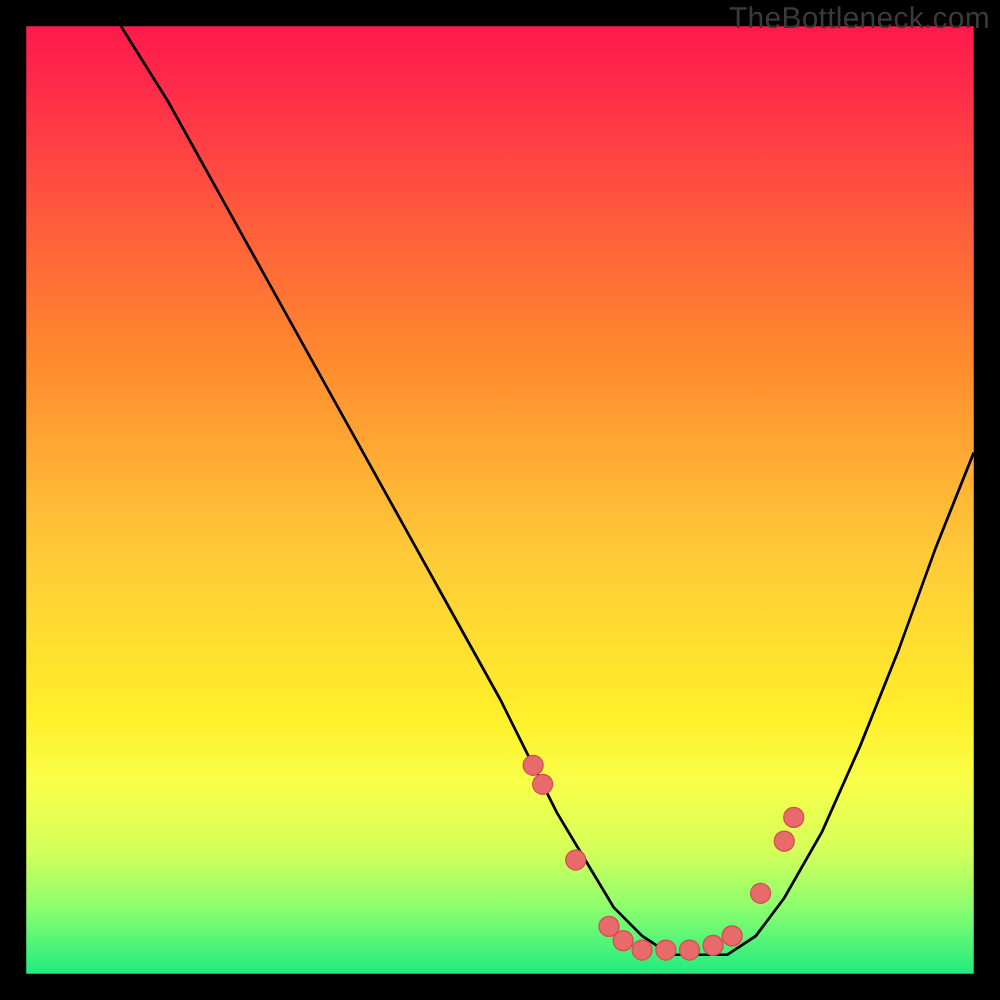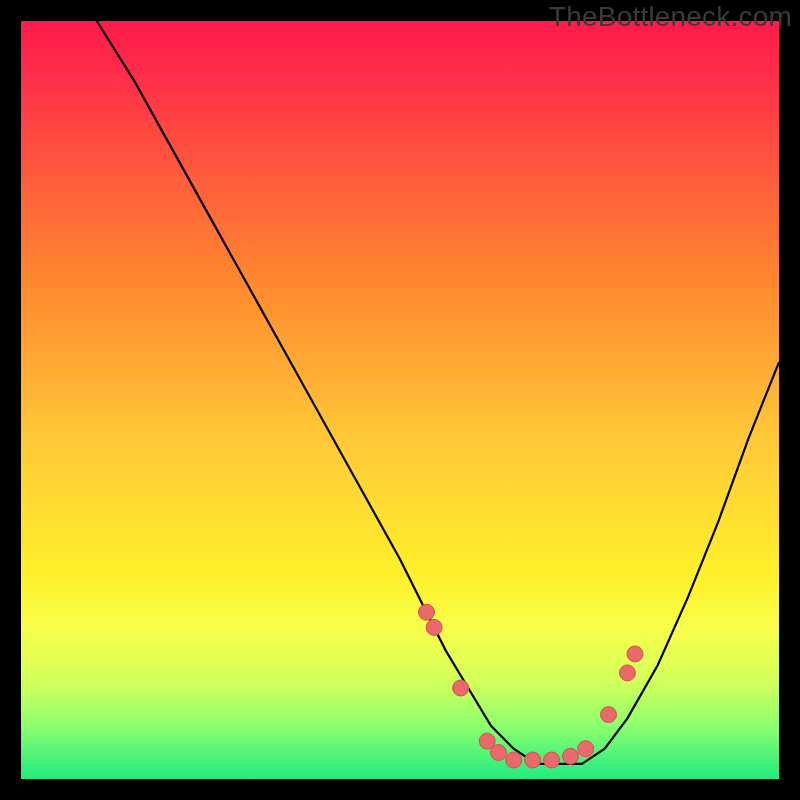--- a/index.html
+++ b/index.html
@@ -35,21 +35,21 @@
       #f8ff4a 80%,
       #d4ff5a 87%,
       #8cff6e 93%,
       #1feb80 100%);
   }
   .watermark {
     position: absolute;
     top: 1px;
     right: 8px;
     color: #3a3a3a;
-    font-size: 28px;
+    font-size: 24px;
     font-weight: 500;
     letter-spacing: 0.2px;
     user-select: none;
   }
   svg.curve {
     position: absolute;
     left: 0;
     top: 0;
     width: 758px;
     height: 758px;

